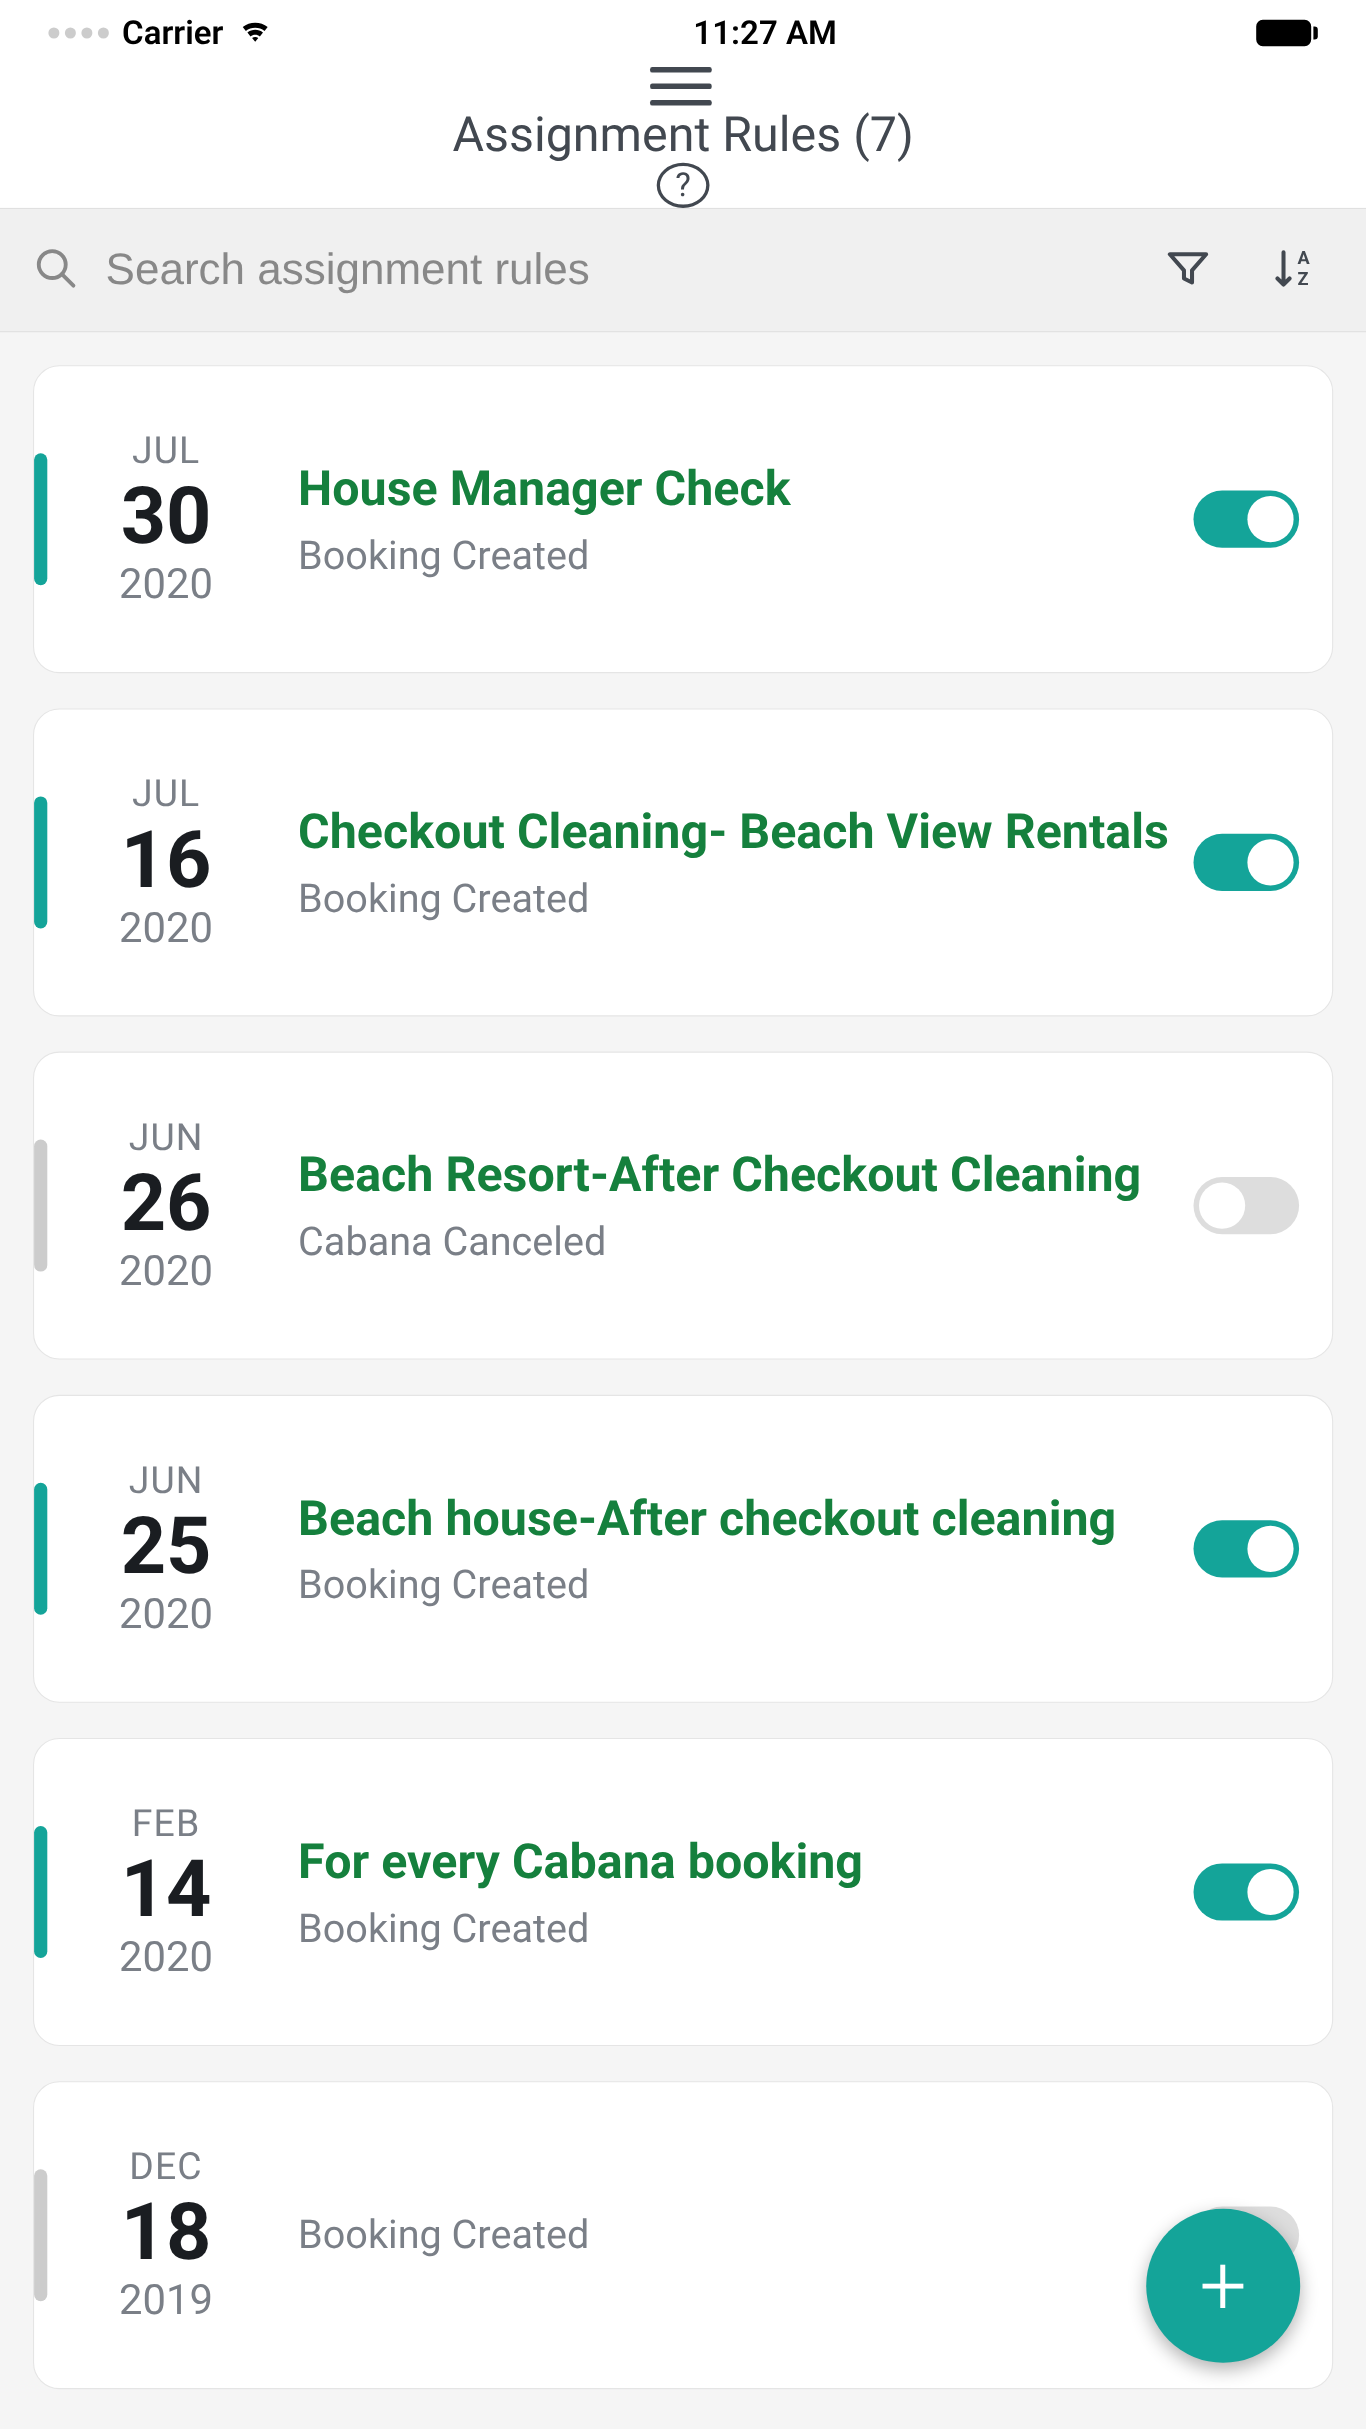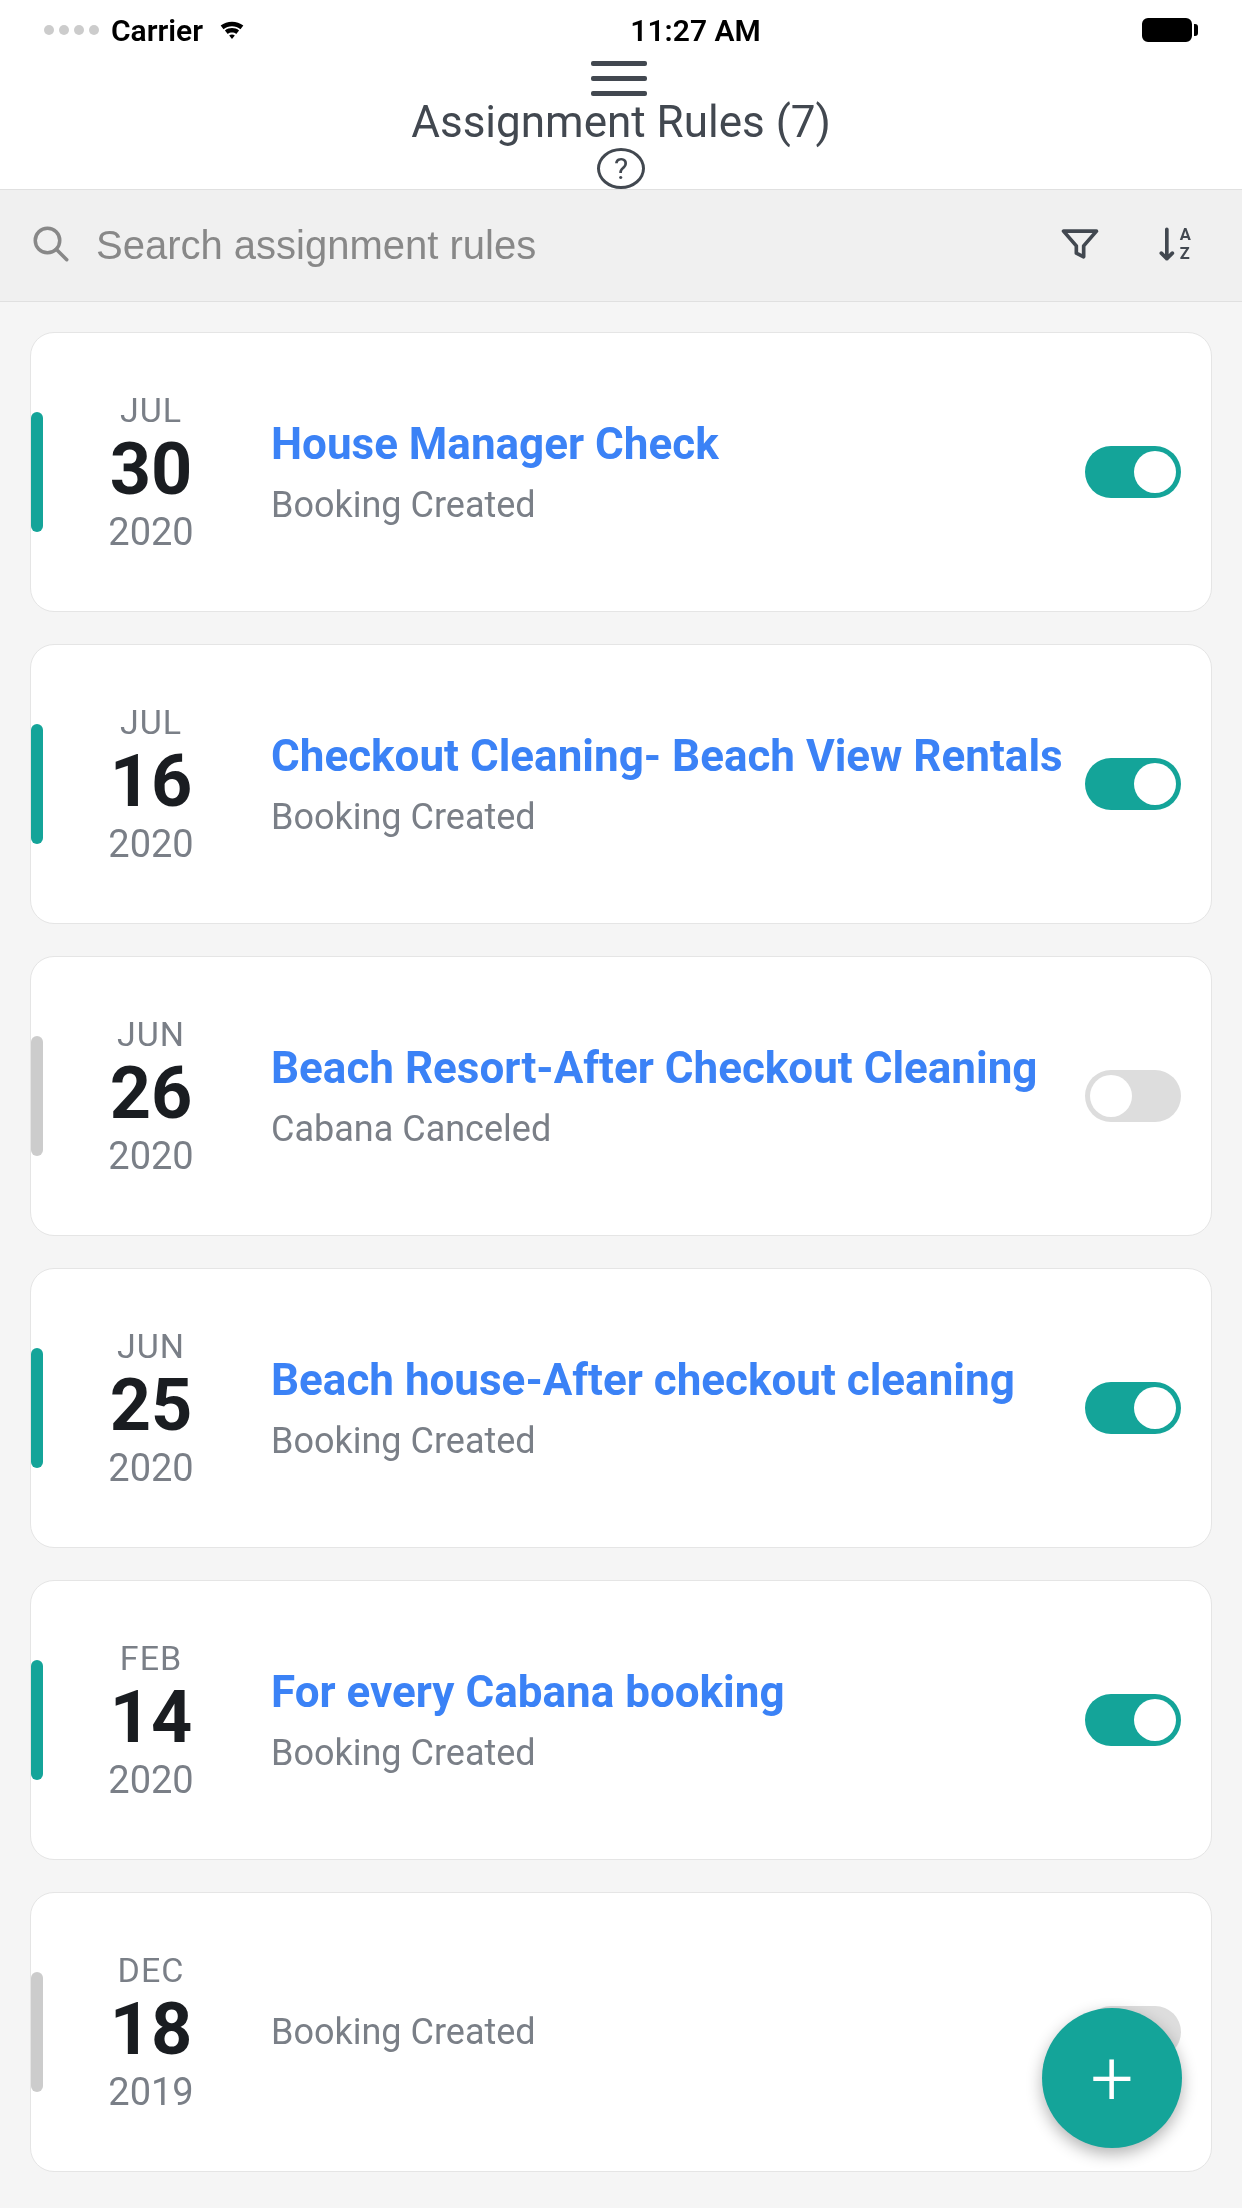--- a/index.html
+++ b/index.html
@@ -104,21 +104,21 @@
     .date-month { font-size: 34px; color: #7a7f87; font-weight: 400; letter-spacing: 1px; }
     .date-day { font-size: 72px; color: #1a1d21; font-weight: 700; line-height: 1.1; }
     .date-year { font-size: 38px; color: #7a7f87; font-weight: 400; }
     .content-col {
       flex: 1;
       min-width: 0;
       padding-right: 20px;
     }
     .rule-title {
       font-size: 44px;
-      color: #3b82f6;
+      color: #15803d;
       font-weight: 700;
       white-space: nowrap;
       overflow: hidden;
       text-overflow: ellipsis;
       margin-bottom: 14px;
     }
     .rule-sub {
       font-size: 36px;
       color: #7a7f87;
       font-weight: 400;

